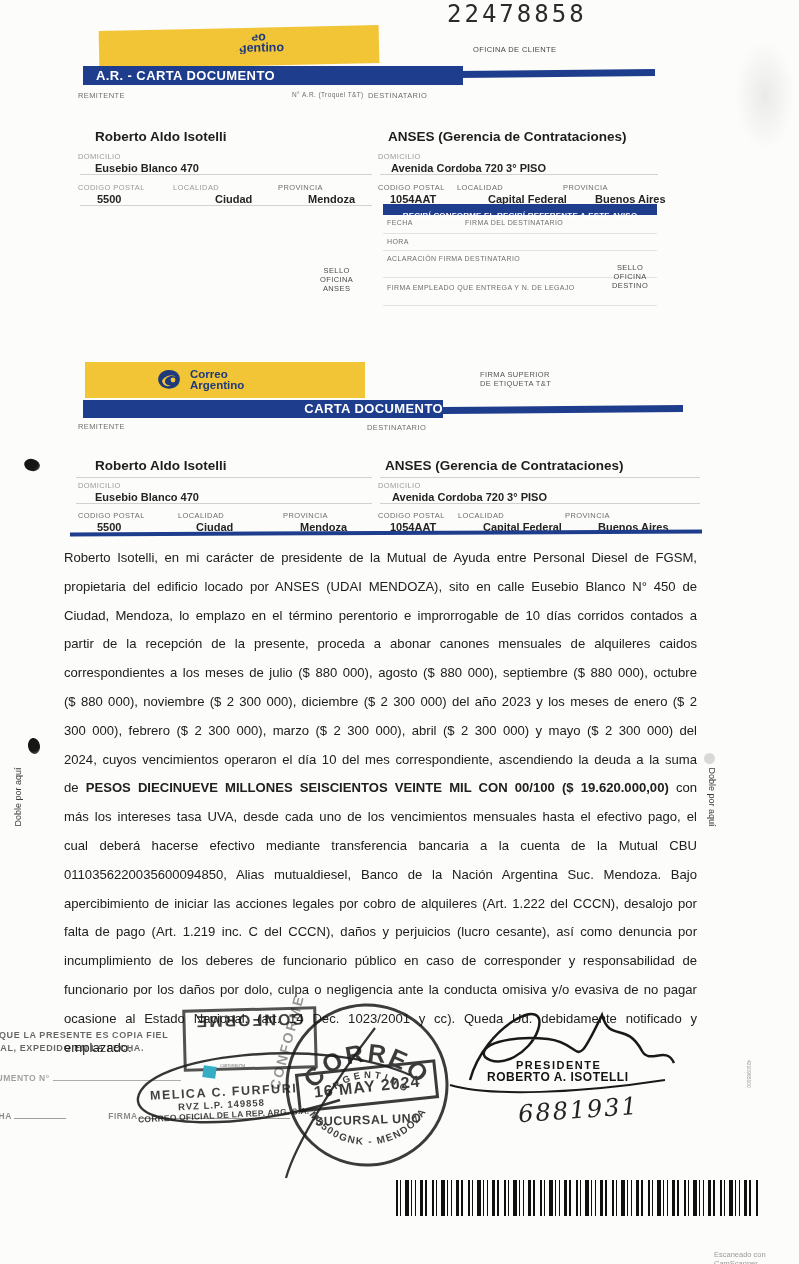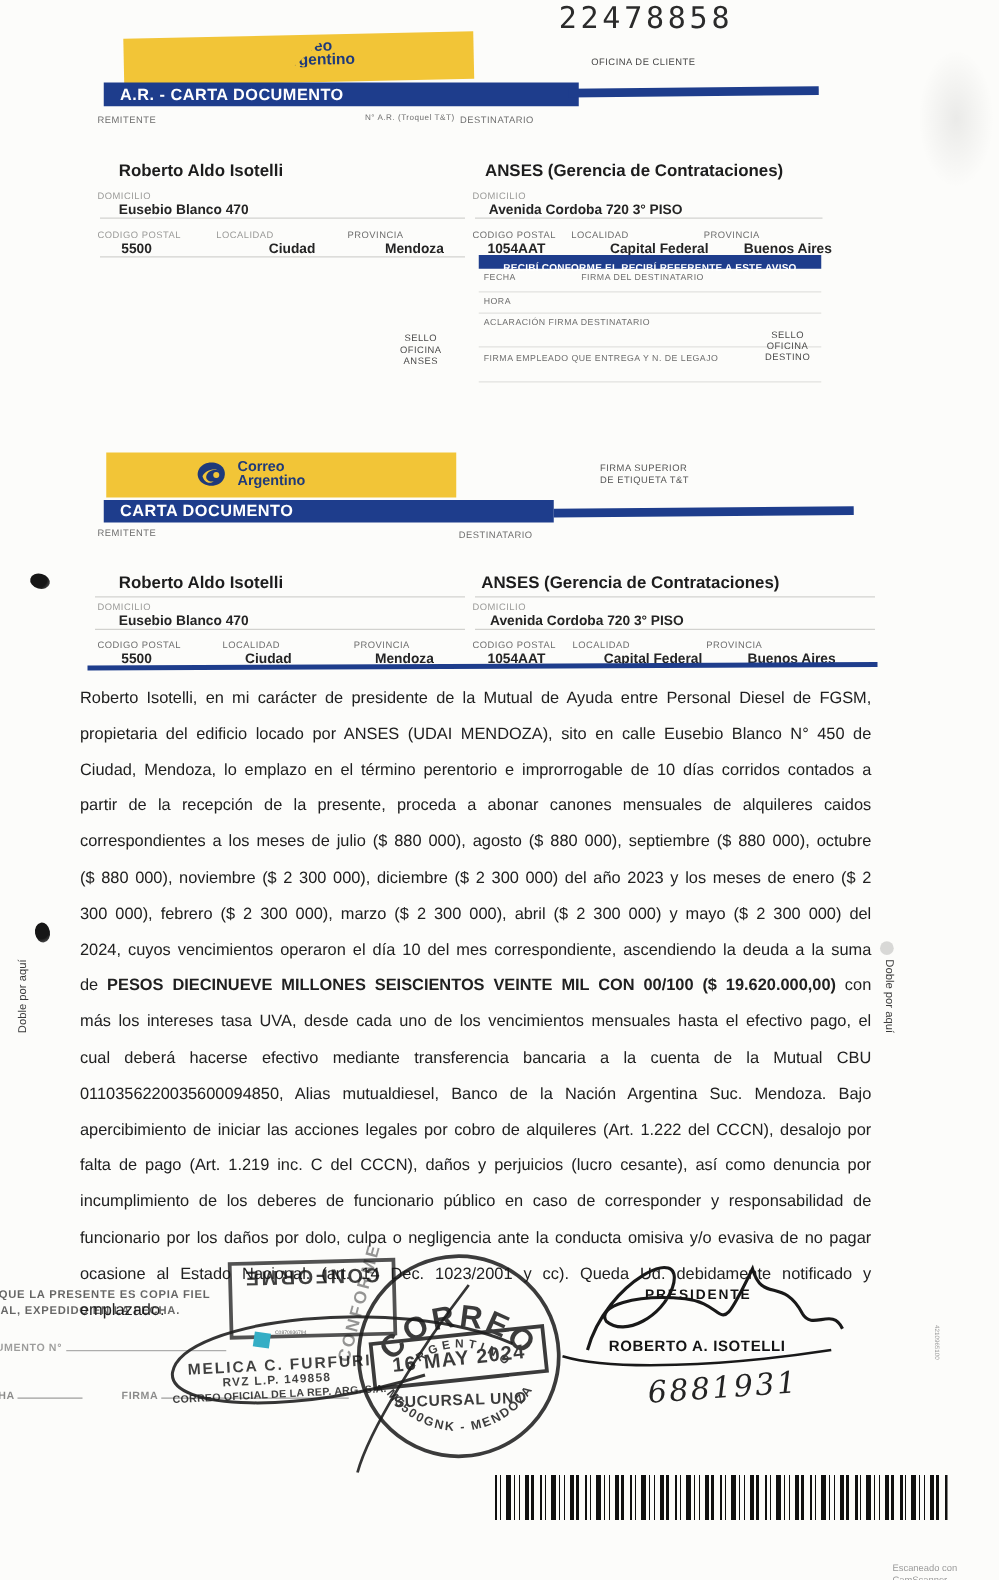--- a/index.html
+++ b/index.html
@@ -108,21 +108,21 @@
   <div class="abs logo-blue" style="left:105px;top:7px;font-size:11.5px;line-height:11px;">
     <div>Correo</div>
     <div>Argentino</div>
   </div>
 </div>
 <div class="abs lbl" style="left:480px;top:370px;font-size:7.5px;line-height:9px;color:#555;">
   <div>FIRMA SUPERIOR</div>
   <div>DE ETIQUETA T&amp;T</div>
 </div>
 <div class="abs bar" style="left:83px;top:400px;width:360px;height:18px;">
-  <div class="bar-title" style="line-height:18px;">CARTA DOCUMENTO</div>
+  <div class="bar-title" style="line-height:18px;text-align:right;">CARTA DOCUMENTO</div>
 </div>
 <div class="abs bar" style="left:443px;top:406px;width:240px;height:7px;transform:rotate(-0.5deg);"></div>
 <div class="abs lbl" style="left:78px;top:422px;">REMITENTE</div>
 <div class="abs lbl" style="left:367px;top:423px;">DESTINATARIO</div>
 
 <div class="abs name" style="left:95px;top:458px;">Roberto Aldo Isotelli</div>
 <div class="abs gline" style="left:76px;top:477px;width:296px;"></div>
 <div class="abs lbl-faint" style="left:78px;top:481px;">DOMICILIO</div>
 <div class="abs val" style="left:95px;top:491px;">Eusebio Blanco 470</div>
 <div class="abs gline" style="left:76px;top:503px;width:296px;"></div>
@@ -156,21 +156,21 @@
 </div>
 <div class="abs stamp mirror" style="left:238px;top:1034px;font-size:14px;letter-spacing:2px;opacity:.55;
      transform:rotate(-255deg) scale(-1,-1);">CONFORME</div>
 
 <div class="abs stamp" style="left:-58px;top:1030px;font-size:9px;letter-spacing:.6px;opacity:.8;">CERTIFICO QUE LA PRESENTE ES COPIA FIEL</div>
 <div class="abs stamp" style="left:-58px;top:1043px;font-size:9px;letter-spacing:.6px;opacity:.8;">DEL ORIGINAL, EXPEDIDO EN LA FECHA.</div>
 <div class="abs stamp" style="left:-58px;top:1072px;font-size:8.5px;letter-spacing:.5px;opacity:.5;"><span>CARTA DOCUMENTO N°</span>
   <span class="u" style="width:128px;"></span></div>
 <div class="abs stamp" style="left:-20px;top:1110px;font-size:8.5px;letter-spacing:.5px;opacity:.6;"><span>FECHA</span>
   <span class="u" style="width:52px;"></span>
-  <span style="margin-left:28px;">FIRMA</span>
+  <span style="margin-left:39px;">FIRMA</span>
   <span class="u" style="width:150px;"></span></div>
 
 <div class="abs" style="left:203px;top:1066px;width:13px;height:12px;background:#35aec5;transform:rotate(8deg);"></div>
 <div class="abs" style="left:220px;top:1063px;font-size:4px;color:#666;">C0870936794</div>
 
 <div class="abs stamp" style="left:150px;top:1085px;font-size:12.5px;letter-spacing:1.5px;transform:rotate(-3deg);">MELICA C. FURFURI</div>
 <div class="abs stamp" style="left:178px;top:1099px;font-size:9.5px;letter-spacing:1px;transform:rotate(-3deg);">RVZ L.P. 149858</div>
 <div class="abs stamp" style="left:138px;top:1110px;font-size:8.5px;letter-spacing:.2px;transform:rotate(-3deg);">CORREO OFICIAL DE LA REP. ARG. S.A.</div>
 
 <svg class="abs" style="left:90px;top:1020px;pointer-events:none;" width="420" height="160" viewBox="0 0 420 160">
@@ -195,21 +195,21 @@
     <text x="95" y="134" text-anchor="middle" font-size="12.5" letter-spacing=".5">SUCURSAL UNO</text>
     <text font-size="10" letter-spacing="1.5"><textPath href="#arcB" startOffset="50%" text-anchor="middle">M5500GNK - MENDOZA</textPath></text>
   </g>
 </svg>
 
 <svg class="abs" style="left:430px;top:985px;pointer-events:none;" width="260" height="130" viewBox="0 0 260 130">
   <path d="M 40,95 C 55,40 120,8 108,45 C 100,68 70,85 55,72 C 47,60 78,50 118,54 C 155,58 142,92 172,30 C 180,58 196,36 212,66 C 220,80 236,60 244,78" fill="none" stroke="#191919" stroke-width="2.5"></path>
   <path d="M 20,100 C 60,112 150,108 235,95" fill="none" stroke="#191919" stroke-width="2"></path>
 </svg>
 <div class="abs stamp" style="left:487px;top:1070px;font-size:12px;letter-spacing:.5px;color:#141414;">ROBERTO A. ISOTELLI</div>
-<div class="abs stamp" style="left:516px;top:1030px;font-size:11px;letter-spacing:1.5px;color:#141414;">PRESIDENTE</div>
+<div class="abs stamp" style="left:516px;top:1059px;font-size:11px;letter-spacing:1.5px;color:#141414;">PRESIDENTE</div>
 <div class="abs" style="left:518px;top:1096px;font-family:'DejaVu Serif',serif;font-style:italic;font-size:24px;
      color:#232323;transform:rotate(-4deg);letter-spacing:2px;">6881931</div>
 
 <div class="abs" style="left:752px;top:1060px;font-size:5px;color:#999;transform:rotate(90deg);transform-origin:left top;">4210965100</div>
 
 <div class="abs fold" style="left:-32px;top:792px;transform:rotate(-90deg);">Doble por aquí</div>
 <div class="abs fold" style="left:662px;top:792px;transform:rotate(90deg);">Doble por aquí</div>
 <div class="abs hole" style="left:24px;top:459px;width:16px;height:12px;transform:rotate(15deg);"></div>
 <div class="abs hole" style="left:28px;top:738px;width:12px;height:16px;transform:rotate(-10deg);"></div>
 <div class="abs" style="left:704px;top:753px;width:11px;height:11px;border-radius:50%;background:rgba(0,0,0,.14);"></div>

